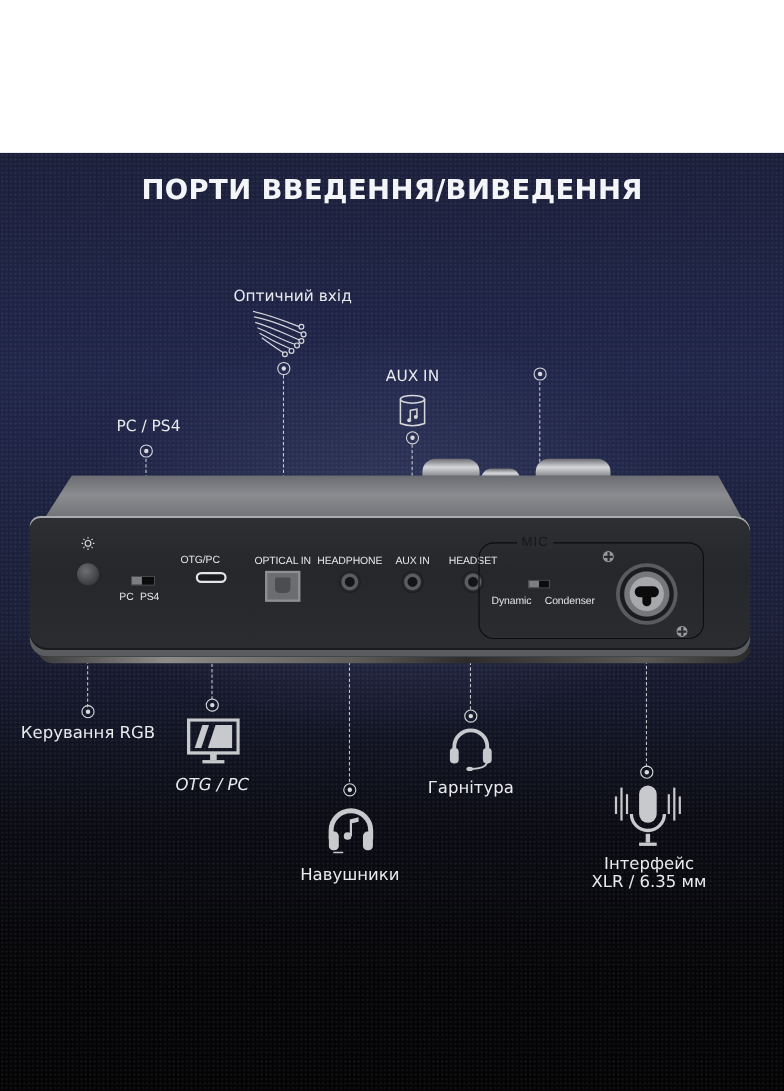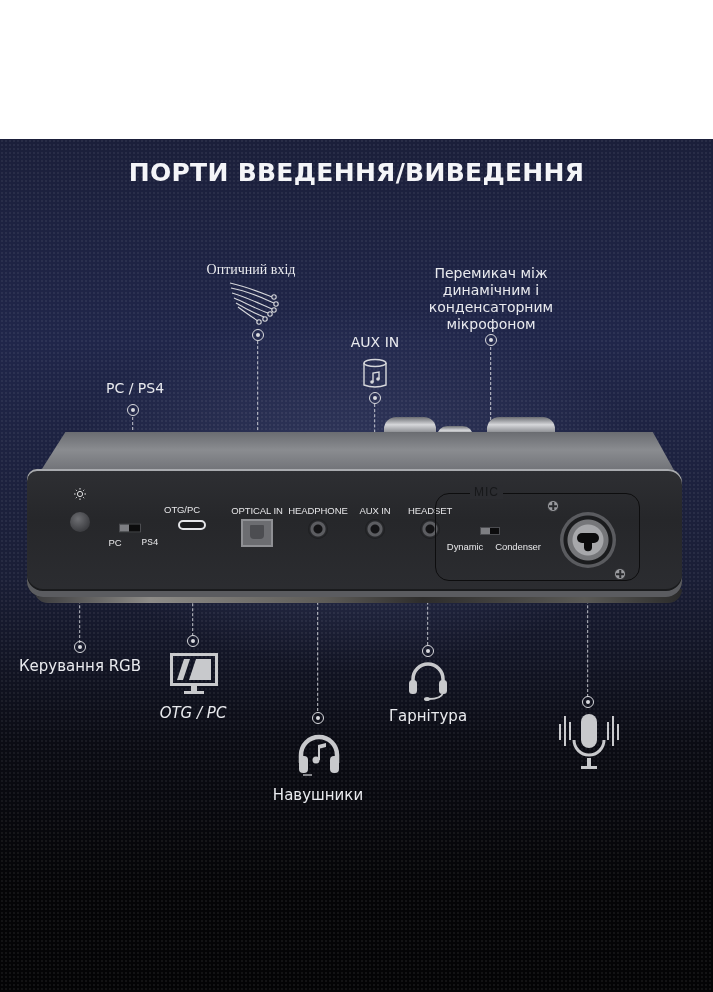--- a/index.html
+++ b/index.html
@@ -147,45 +147,39 @@
   <div class="dash" style="left:491px; top:208px; height:183px;"></div>
   <div class="dash" style="left:375px; top:265px; height:100px;"></div>
   <div class="dash" style="left:133px; top:278px; height:108px;"></div>
 
   <div class="dash" style="left:80px; top:392px; height:112px;"></div>
   <div class="dash" style="left:193px; top:395px; height:102px;"></div>
   <div class="dash" style="left:318px; top:392px; height:180px;"></div>
   <div class="dash" style="left:428px; top:392px; height:114px;"></div>
   <div class="dash" style="left:588px; top:422px; height:136px;"></div>
 
-  <div class="lbl" style="left:251px; top:123px;font-family:Liberation Serif, serif;">Оптичний вхід</div>
+  <div class="lbl" style="left:266px; top:123px;">Оптичний вхід</div>
   <svg class="icon" style="left:228px; top:140px;" width="56" height="50" viewBox="0 0 56 50">
     <g fill="none" stroke="#d6d7db" stroke-width="1.1">
       <path d="M2 4 C20 8, 34 14, 44 18"></path>
       <path d="M3 9 C20 12, 32 18, 46 24"></path>
       <path d="M4 14 C18 18, 30 24, 44 30"></path>
       <path d="M6 19 C18 24, 28 30, 40 34"></path>
       <path d="M8 24 C18 30, 26 34, 36 38"></path>
       <path d="M10 28 C18 34, 24 38, 30 42"></path>
       <circle cx="46" cy="18" r="2.2"></circle>
         <circle cx="48" cy="25" r="2.2"></circle>
       <circle cx="46" cy="31" r="2.2"></circle>
         <circle cx="42" cy="35" r="2.2"></circle>
       <circle cx="37" cy="40" r="2.2"></circle>
         <circle cx="31" cy="43" r="2.2"></circle>
     </g>
   </svg>
   <div class="ring" style="left:258px; top:196px;"></div>
 
-  <div class="lbl" style="left:491px; top:126px; line-height:17px;">
-    <div>Перемикач між</div>
-    <div>динамічним і</div>
-    <div>конденсаторним</div>
-    <div>мікрофоном</div>
-  </div>
   <div class="ring" style="left:491px; top:201px;"></div>
 
   <div class="lbl" style="left:375px; top:195px;">AUX IN</div>
   <svg class="icon" style="left:361px; top:219px;" width="28" height="32" viewBox="0 0 28 32">
     <g fill="none" stroke="#d6d7db" stroke-width="1.4">
       <ellipse cx="14" cy="5" rx="11" ry="3.5"></ellipse>
       <path d="M3 5 V27 Q14 31 25 27 V5"></path>
     </g>
     <path d="M12 24 V15 L18 14 V21" fill="none" stroke="#d6d7db" stroke-width="1.4"></path>
     <circle cx="11" cy="24" r="1.8" fill="#d6d7db"></circle>
@@ -216,21 +210,21 @@
         <line x1="1.8" y1="10.2" x2="2.8" y2="9.2"></line>
           <line x1="9.2" y1="2.8" x2="10.2" y2="1.8"></line>
       </g>
     </svg>
     <div class="btn-rgb" style="left:80px; top:383px;"></div>
 
     <div class="slider" style="left:130px; top:389px;">
         <div class="thumb"></div>
       </div>
     <div class="port-lbl" style="left:115px; top:398px;text-align:right;">PC</div>
-    <div class="port-lbl" style="left:150px; top:398px;font-family:Liberation Mono, monospace;">PS4</div>
+    <div class="port-lbl" style="left:136px; top:398px;">PS4</div>
 
     <div class="port-lbl" style="left:182px; top:365px;">OTG/PC</div>
     <div class="usbc" style="left:192px; top:386px;"></div>
 
     <div class="port-lbl" style="left:257px; top:366px;">OPTICAL IN</div>
     <div class="optical" style="left:257px; top:380px;"></div>
 
     <div class="port-lbl" style="left:318px; top:366px;">HEADPHONE</div>
     <div class="jack" style="left:318px; top:390px;"></div>
 
@@ -294,13 +288,17 @@
       <rect x="7" y="4" width="2" height="30"></rect>
       <rect x="12" y="10" width="2" height="18"></rect>
       <rect x="50" y="10" width="2" height="18"></rect>
       <rect x="55" y="4" width="2" height="30"></rect>
       <rect x="60" y="12" width="2" height="16"></rect>
       <rect x="30" y="46" width="4" height="8"></rect>
       <rect x="24" y="54" width="16" height="3"></rect>
     </g>
     <path d="M17 28 A15 15 0 0 0 47 28" fill="none" stroke="#c8c9cc" stroke-width="3"></path>
   </svg>
+  <div class="lbl lbl-b" style="left:590px; top:638px; line-height:16px;">
+    <div>Інтерфейс</div>
+    <div>XLR / 6.35 мм</div>
+  </div>
 </div>
 
 </body></html>

